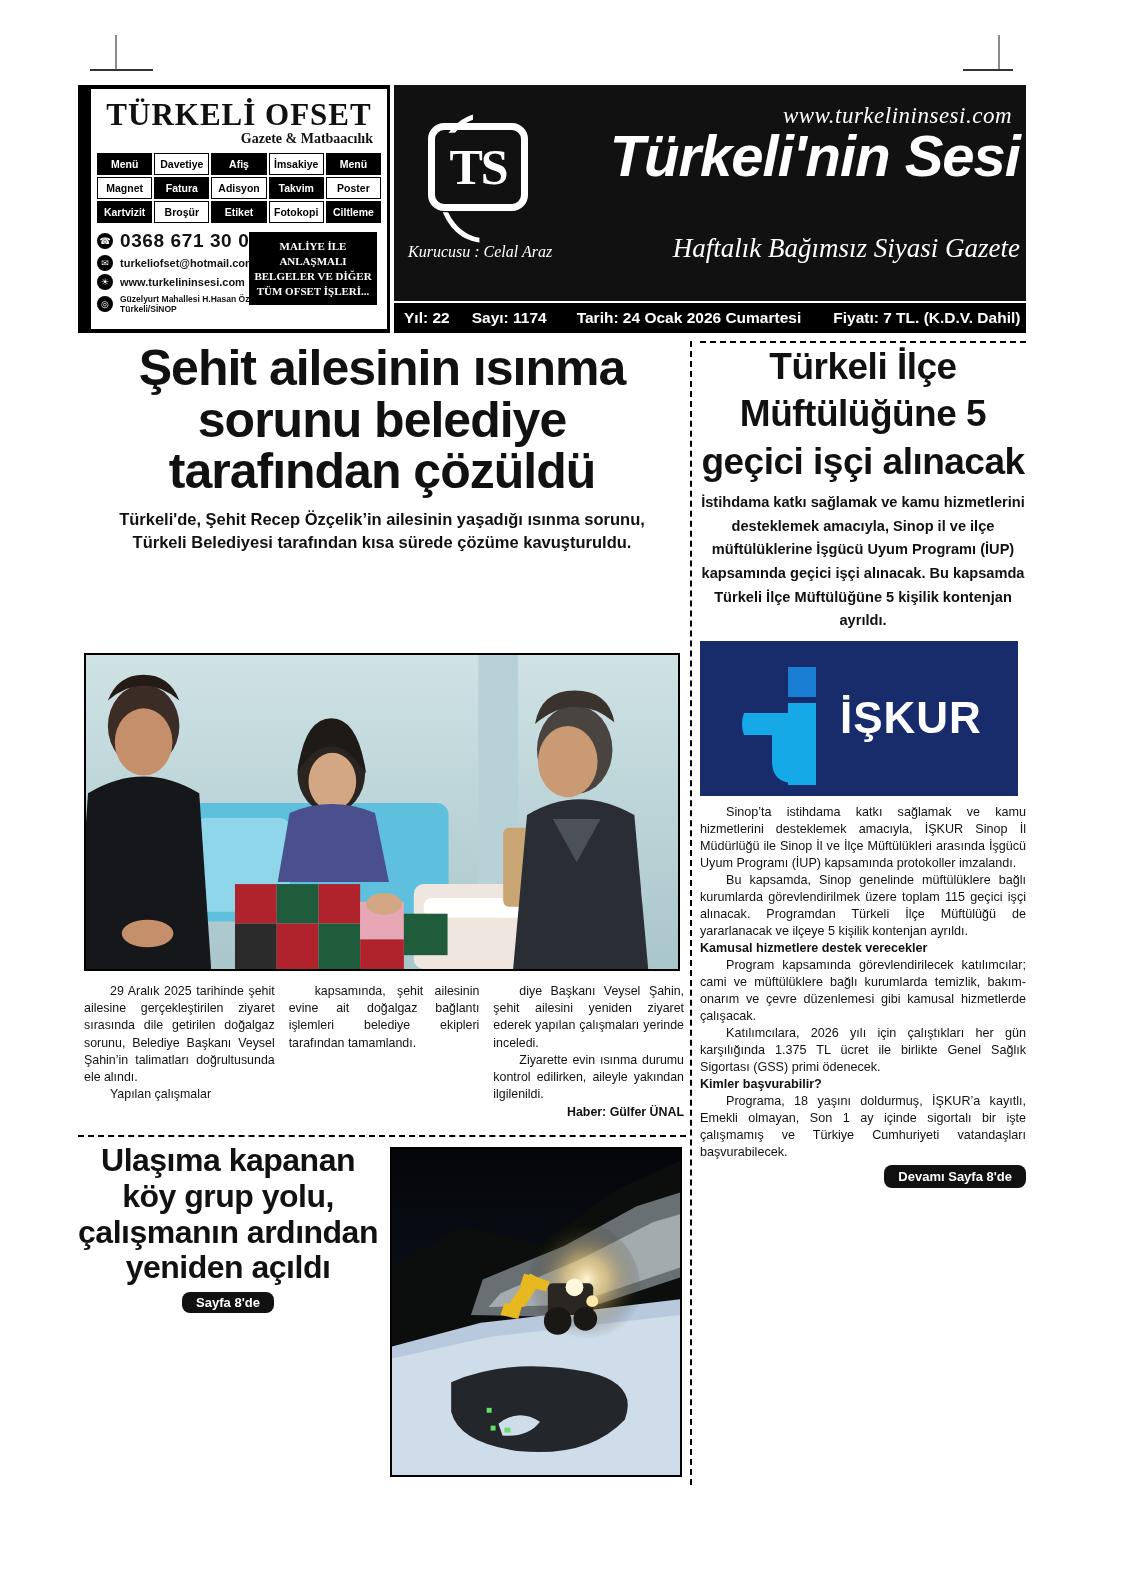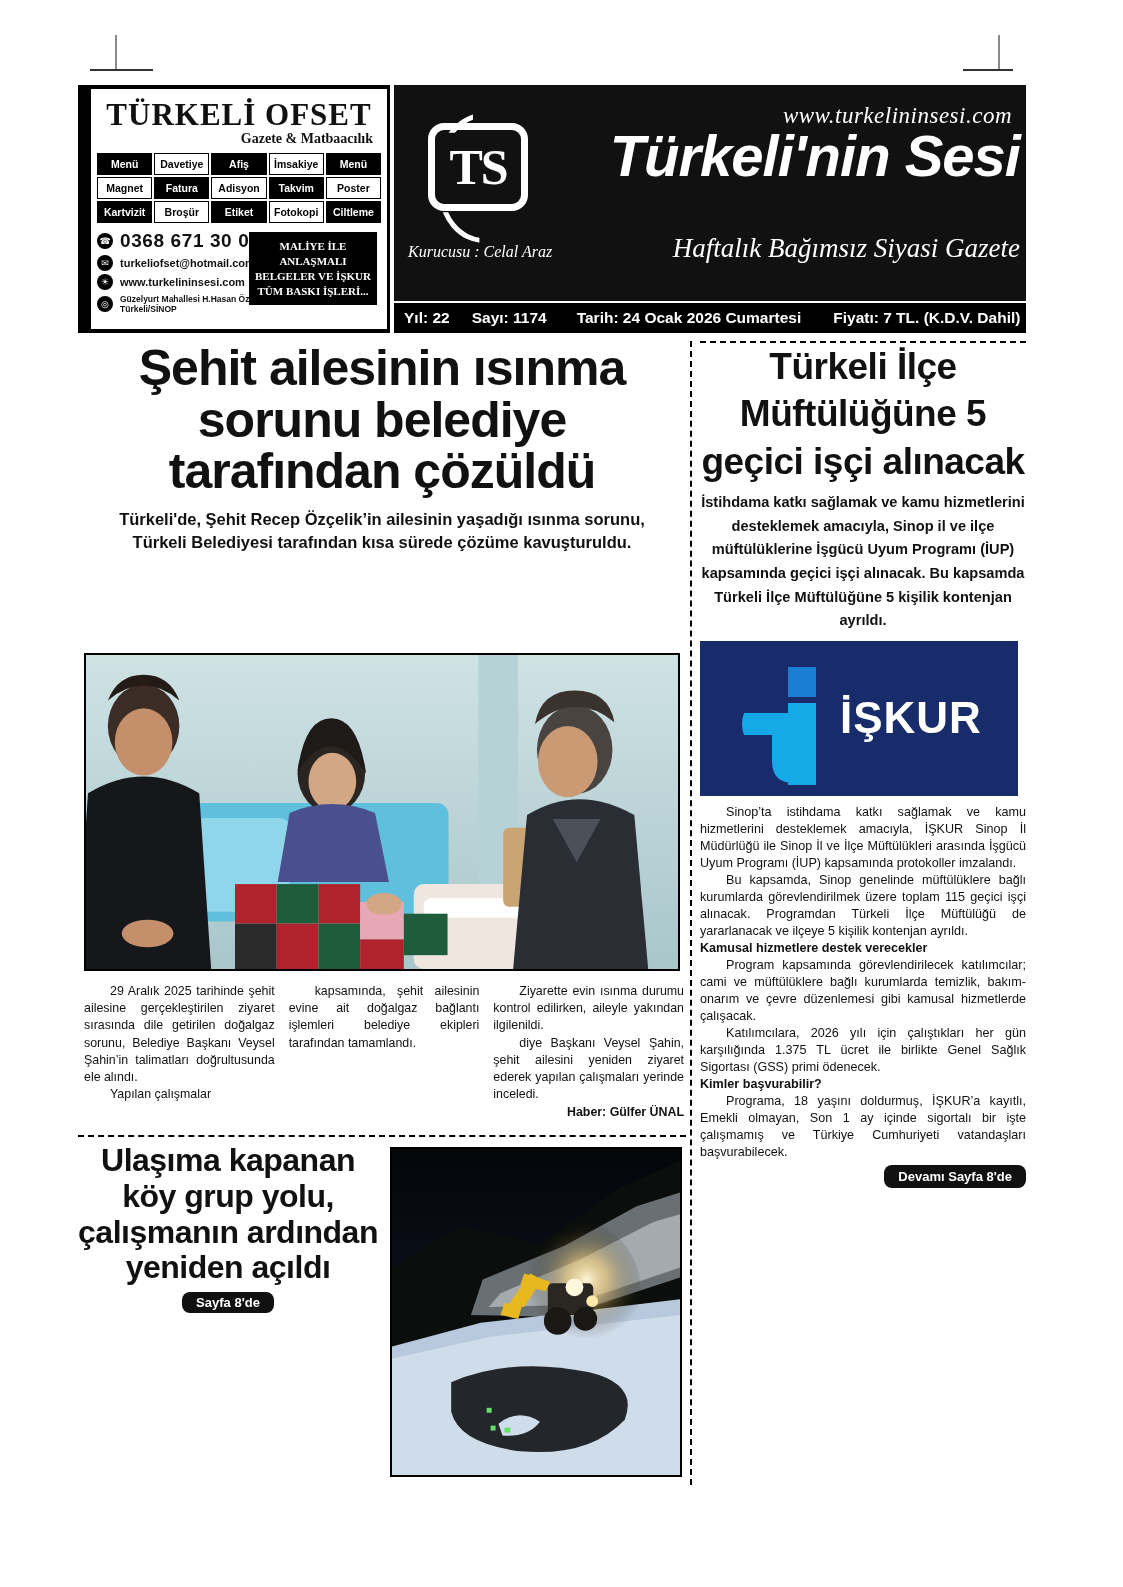--- a/index.html
+++ b/index.html
@@ -155,21 +155,21 @@
           <div class="chip-row">
             <div class="chip dark">Kartvizit</div>
             <div class="chip light">Broşür</div>
             <div class="chip dark">Etiket</div>
             <div class="chip light">Fotokopi</div>
             <div class="chip dark">Ciltleme</div>
           </div>
         </div>
 
         <div class="contact">
-          <div class="maliye">MALİYE İLE ANLAŞMALI BELGELER VE İŞKUR TÜM BASKI İŞLERİ...</div>
+          <div class="maliye">MALİYE İLE ANLAŞMALI BELGELER VE DİĞER TÜM OFSET İŞLERİ...</div>
           <div class="crow">
             <div class="cicon">☎</div>
             <div class="cphone">0368 671 30 04</div>
           </div>
           <div class="crow">
             <div class="cicon">✉</div>
             <div class="ctxt">turkeliofset@hotmail.com</div>
           </div>
           <div class="crow">
             <div class="cicon">☀</div>
@@ -269,22 +269,22 @@
 
   <div class="cols3">
     <div class="col">
       <p>29 Aralık 2025 tarihinde şehit ailesine gerçekleştirilen ziyaret sırasında dile getirilen doğalgaz sorunu, Belediye Başkanı Veysel Şahin’in talimatları doğrultusunda ele alındı.</p>
       <p>Yapılan çalışmalar</p>
     </div>
     <div class="col">
       <p>kapsamında, şehit ailesinin evine ait doğalgaz bağlantı işlemleri belediye ekipleri tarafından tamamlandı.</p>
     </div>
     <div class="col">
+      <p>diye Başkanı Veysel Şahin, şehit ailesini yeniden ziyaret ederek yapılan çalışmaları yerinde inceledi.</p>
       <p>Ziyarette evin ısınma durumu kontrol edilirken, aileyle yakından ilgilenildi.</p>
-      <p>diye Başkanı Veysel Şahin, şehit ailesini yeniden ziyaret ederek yapılan çalışmaları yerinde inceledi.</p>
       <p class="byline">Haber: Gülfer ÜNAL</p>
     </div>
   </div>
 
   <div class="botleft">
     <h2>Ulaşıma kapanan köy grup yolu, çalışmanın ardından yeniden açıldı</h2>
     <div style="text-align:center;margin-top:6px;">
       <span class="pagetag">Sayfa 8'de</span>
     </div>
   </div>

